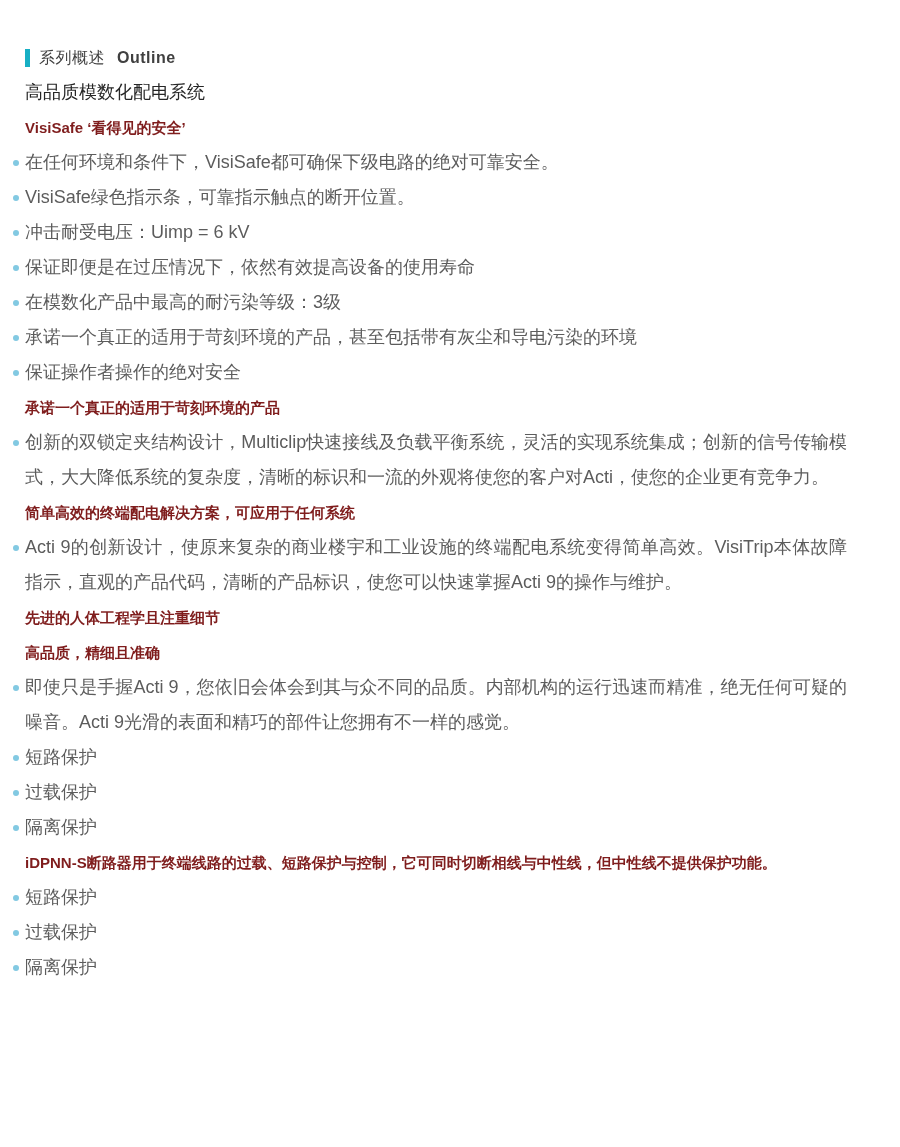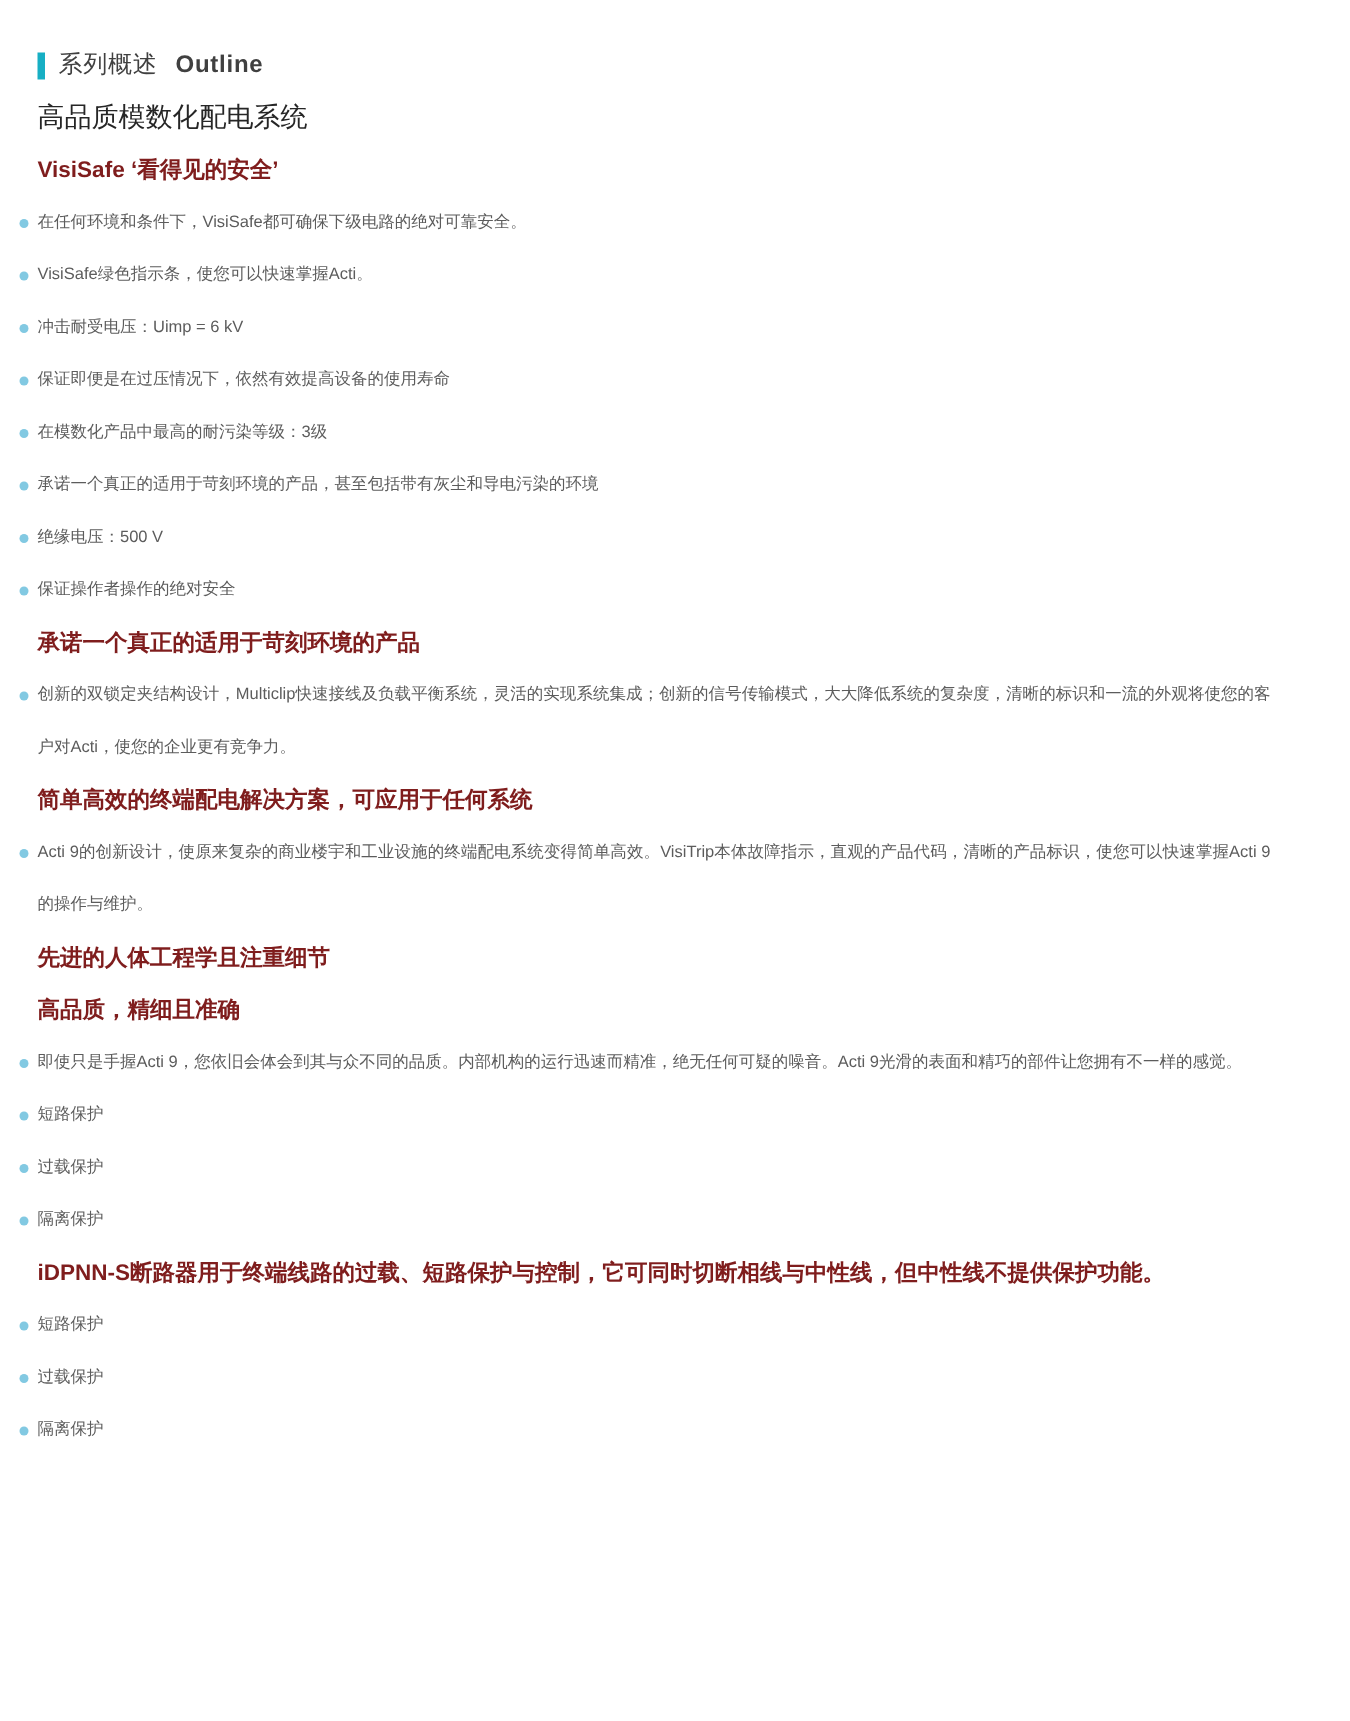--- a/index.html
+++ b/index.html
@@ -5,21 +5,21 @@
   html, body { margin: 0; padding: 0; background: #ffffff; }
   body {
     width: 900px;
     font-family: "Liberation Sans", "DejaVu Sans", sans-serif;
     -webkit-font-smoothing: antialiased;
   }
   .page {
     box-sizing: border-box;
     width: 900px;
     min-height: 1147px;
-    padding: 26px 53px 30px 25px;
+    padding: 40px 53px 30px 25px;
     background: #ffffff;
   }
   
   .series-header {
     display: flex;
     align-items: center;
     line-height: 35px;
     height: 35px;
   }
   .accent-bar {
@@ -54,21 +54,21 @@
     font-size: 15px;
     font-weight: bold;
     color: #7f1d1d;
     line-height: 35px;
     margin: 0;
   }
   
   .bullet-list { margin: 0; padding: 0; list-style: none; }
   .bullet-item {
     position: relative;
-    font-size: 11px;
+    font-size: 18px;
     color: #5c5c5c;
     line-height: 35px;
     margin: 0;
     text-align: justify;
   }
   .bullet-item.short { text-align: left; }
   .bullet-item::before {
     content: "";
     position: absolute;
     left: -12px;
@@ -88,26 +88,25 @@
     <span class="accent-bar"></span>
     <span class="series-zh">系列概述</span>
     <span class="series-en">Outline</span>
   </div>
 
   <h1 class="page-title">高品质模数化配电系统</h1>
 
   <h2 class="section-heading">VisiSafe ‘看得见的安全’</h2>
   <ul class="bullet-list">
     <li class="bullet-item short">在任何环境和条件下，VisiSafe都可确保下级电路的绝对可靠安全。</li>
-    <li class="bullet-item short">VisiSafe绿色指示条，使您可以快速掌握Acti。</li>
+    <li class="bullet-item short">VisiSafe绿色指示条，可靠指示触点的断开位置。</li>
     <li class="bullet-item short">冲击耐受电压：Uimp = 6 kV</li>
     <li class="bullet-item short">保证即便是在过压情况下，依然有效提高设备的使用寿命</li>
     <li class="bullet-item short">在模数化产品中最高的耐污染等级：3级</li>
     <li class="bullet-item short">承诺一个真正的适用于苛刻环境的产品，甚至包括带有灰尘和导电污染的环境</li>
-    <li class="bullet-item short">绝缘电压：500 V</li>
     <li class="bullet-item short">保证操作者操作的绝对安全</li>
   </ul>
 
   <h2 class="section-heading">承诺一个真正的适用于苛刻环境的产品</h2>
   <ul class="bullet-list">
     <li class="bullet-item">创新的双锁定夹结构设计，Multiclip快速接线及负载平衡系统，灵活的实现系统集成；创新的信号传输模式，大大降低系统的复杂度，清晰的标识和一流的外观将使您的客户对Acti，使您的企业更有竞争力。</li>
   </ul>
 
   <h2 class="section-heading">简单高效的终端配电解决方案，可应用于任何系统</h2>
   <ul class="bullet-list">

